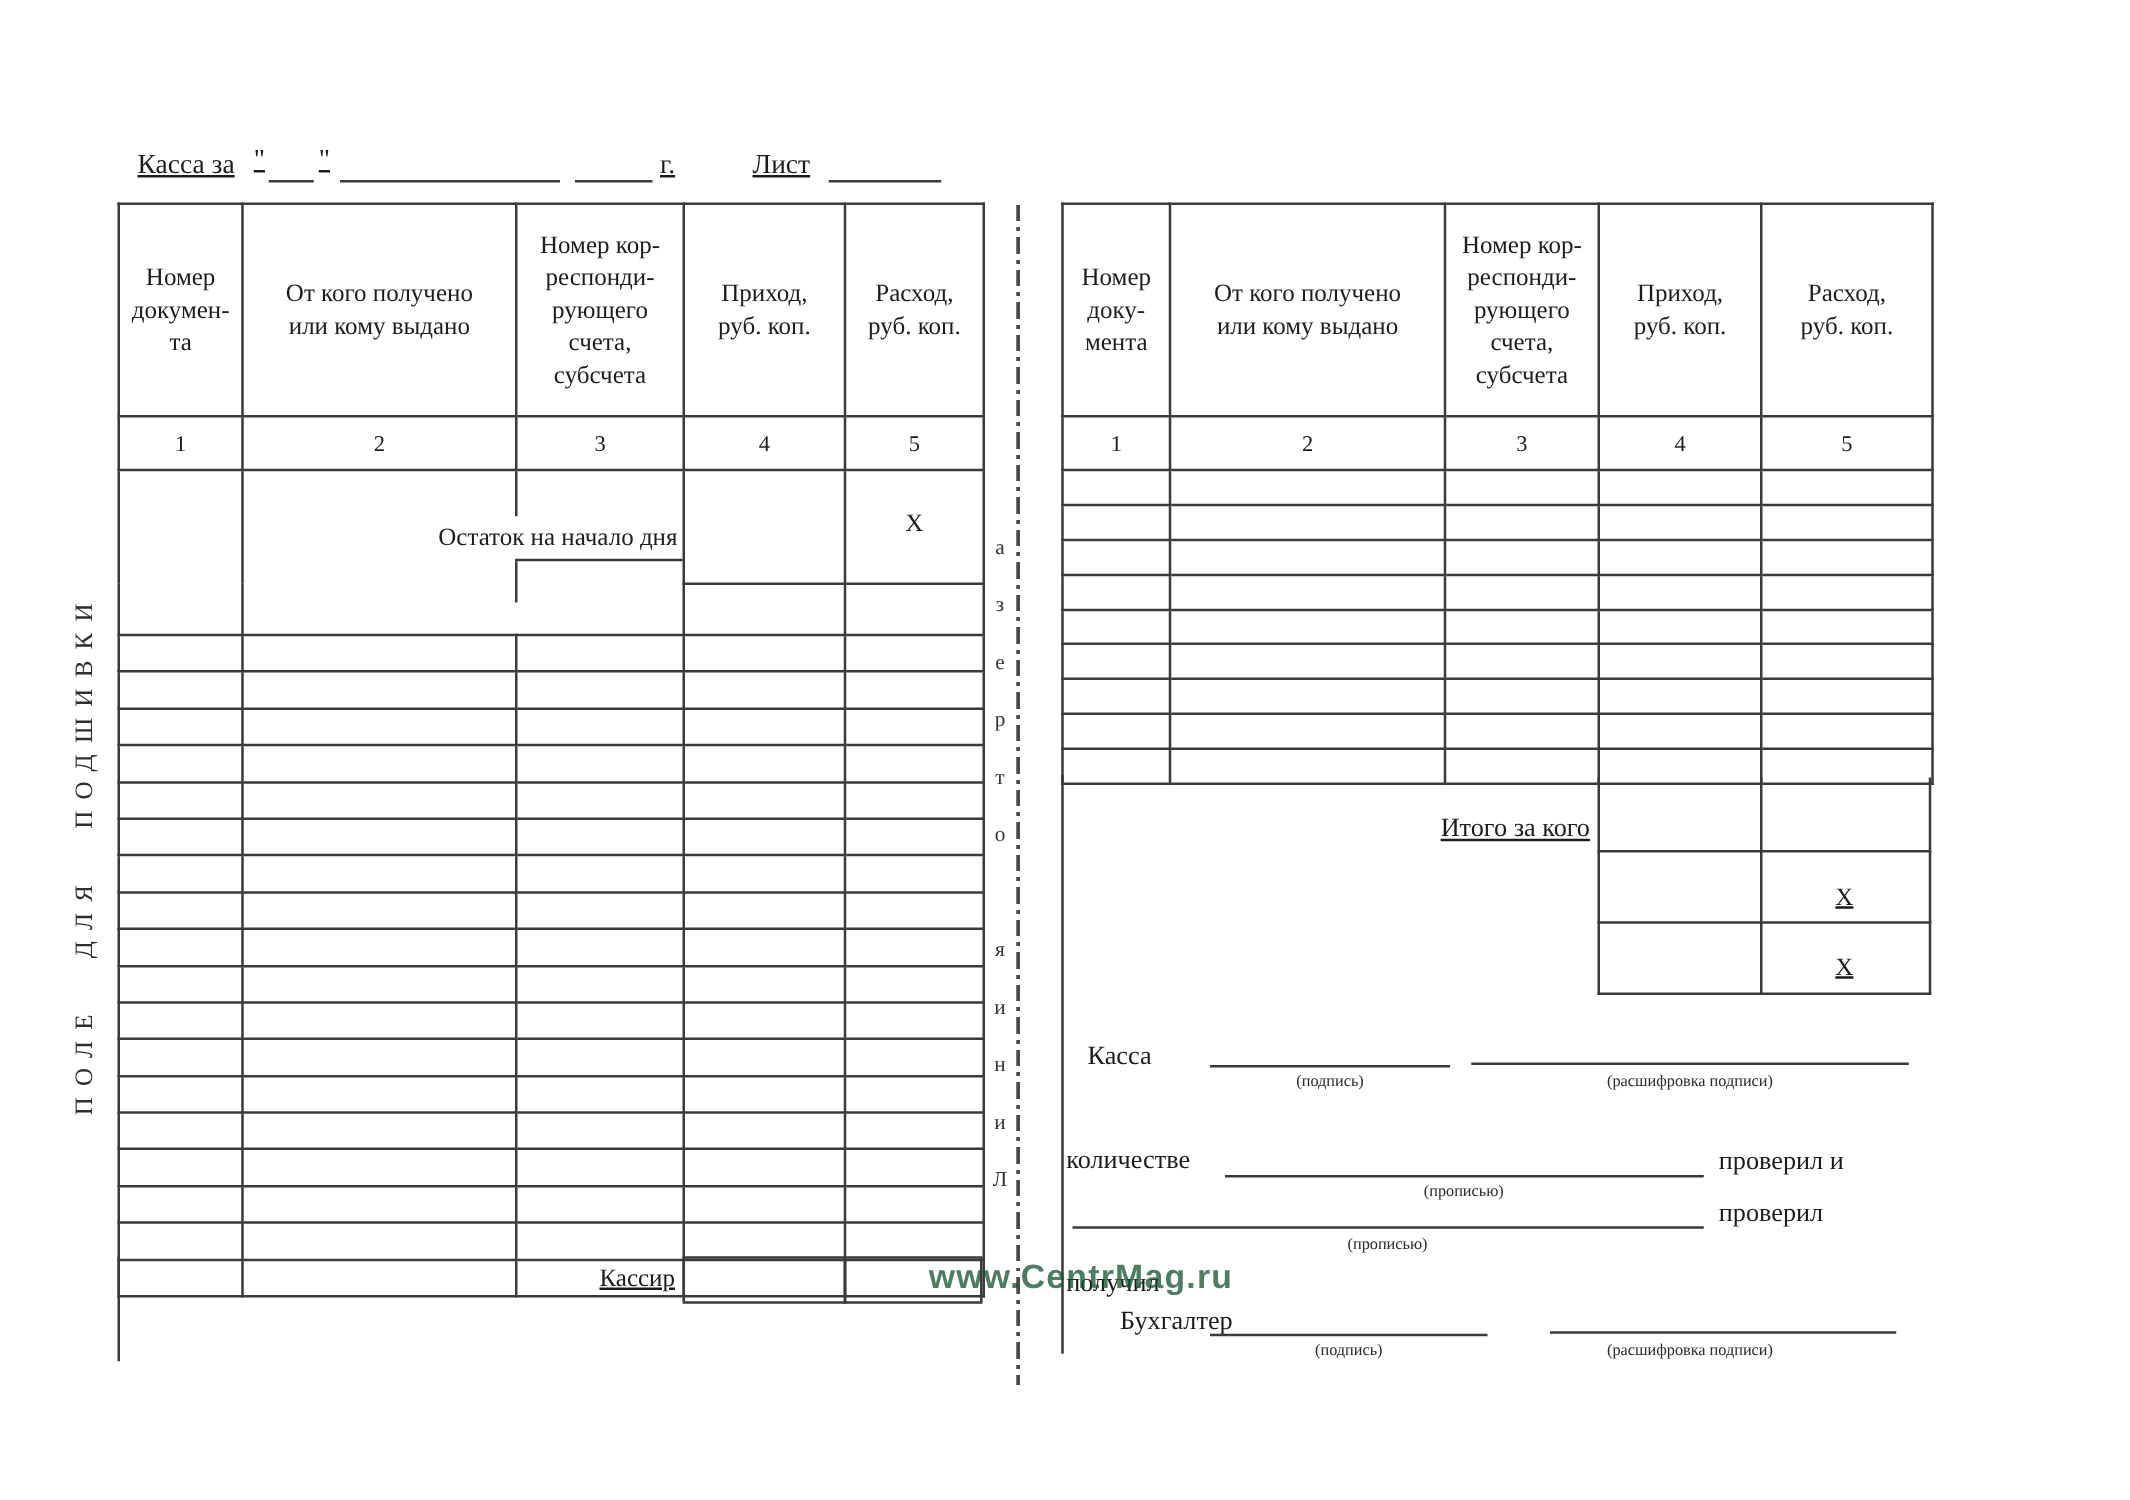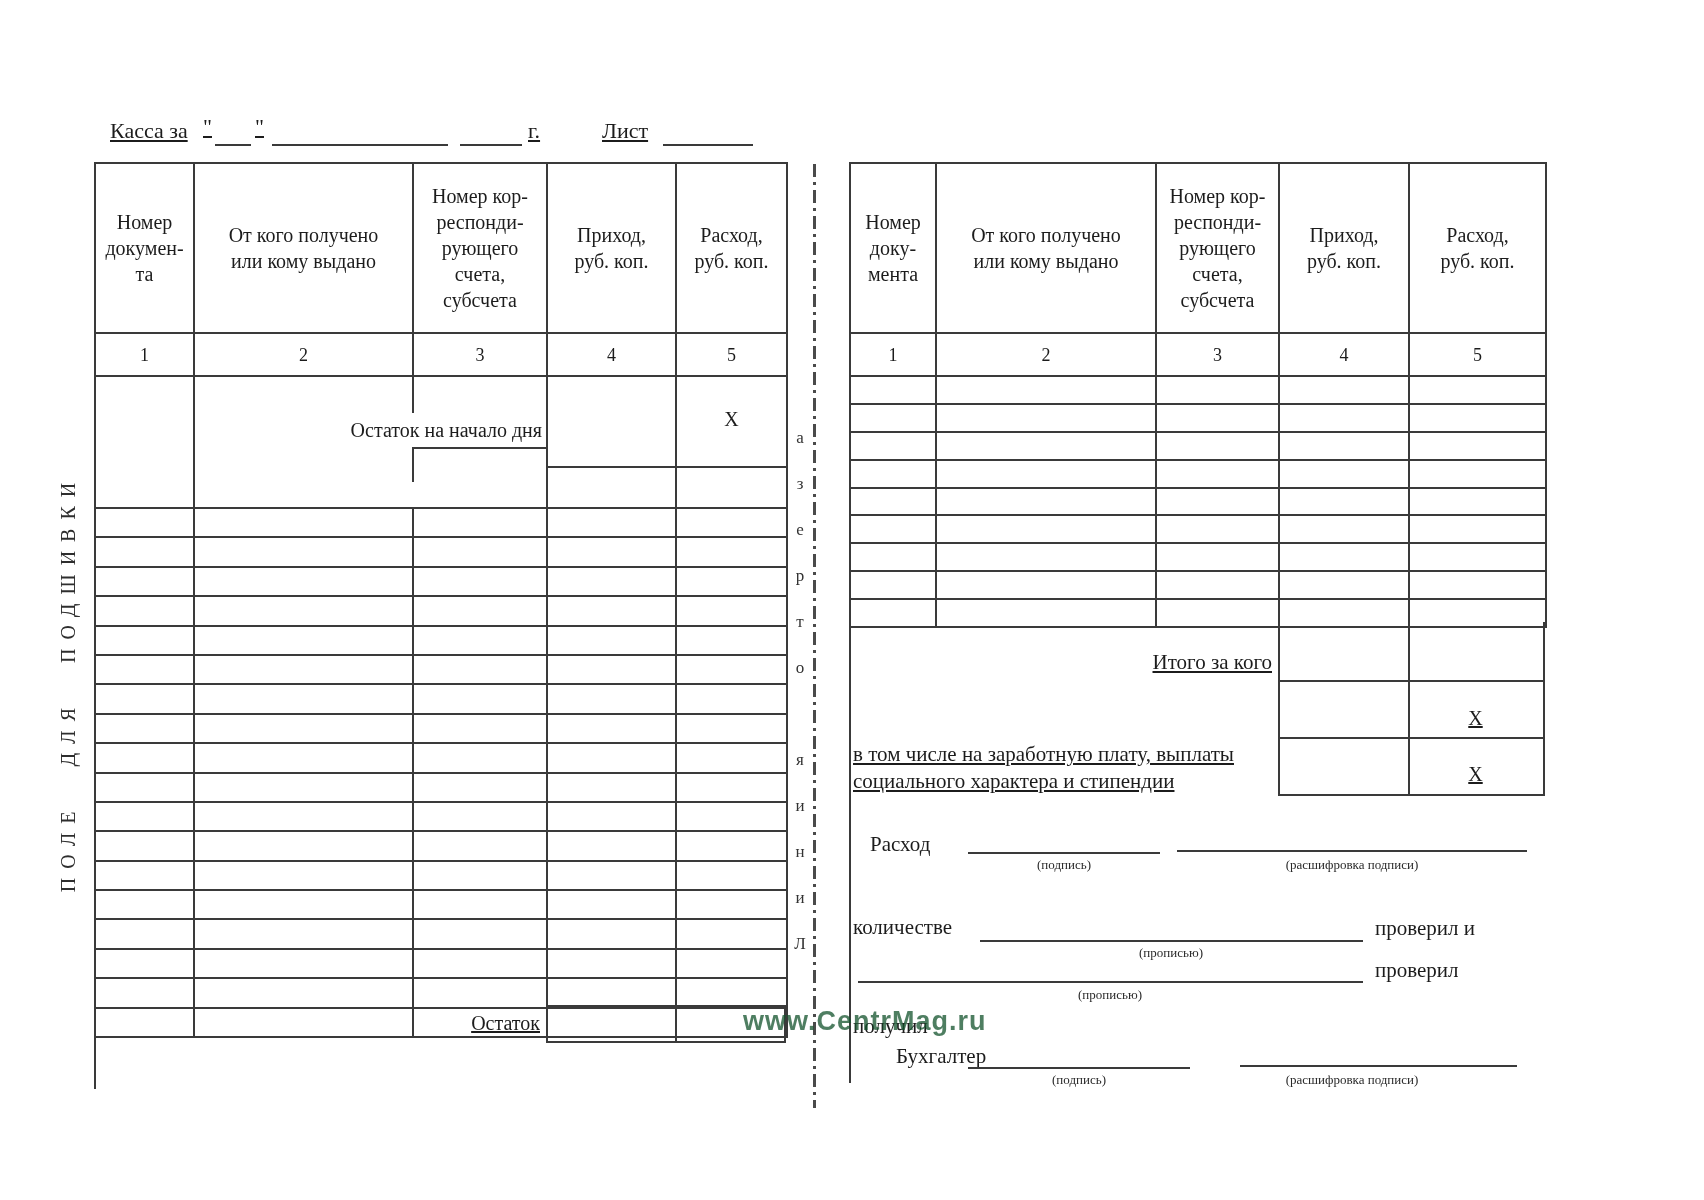--- a/index.html
+++ b/index.html
@@ -220,21 +220,21 @@
         <tr style="height: 29.4px;">
           <td></td>
           <td></td>
           <td></td>
           <td></td>
           <td></td>
         </tr>
       </tbody>
   </table>
 
-  <div class="t" style="left:250px;top:1011px;width:290px;text-align:right;font-size:20px;">Остаток</div>
+  <div class="t" style="left:250px;top:1011px;width:290px;text-align:right;font-size:20px;">Кассир</div>
   <div class="cell" style="left:546px;top:1005px;width:131px;height:38px;"></div>
   <div class="cell" style="left:675px;top:1005px;width:111px;height:38px;"></div>
   <div class="vl" style="left:94px;top:1005px;height:84px;"></div>
 
   <div class="cut-letters">
       <div class="cut-letter">а</div>
       <div class="cut-letter">з</div>
       <div class="cut-letter">е</div>
       <div class="cut-letter">р</div>
       <div class="cut-letter">т</div>
@@ -350,27 +350,25 @@
 
   <div class="vl" style="left:1278px;top:622px;height:174px;"></div>
   <div class="vl" style="left:1408px;top:622px;height:174px;"></div>
   <div class="vl" style="left:1543px;top:622px;height:174px;"></div>
   <div class="hl" style="left:1278px;top:680px;width:267px;"></div>
   <div class="hl" style="left:1278px;top:737px;width:267px;"></div>
   <div class="hl" style="left:1278px;top:794px;width:267px;"></div>
 
   <div class="t" style="left:1000px;top:650px;width:272px;text-align:right;font-size:21px;">Итого за кого</div>
   <div class="t" style="left:1408px;top:706px;width:135px;text-align:center;font-size:20px;">Х</div>
-  <div class="t" style="left:853px;top:741px;width:440px;font-size:21px;line-height:27px;">в том числе на заработную плату, выплаты
-социального характера и стипендии</div>
   <div class="t" style="left:1408px;top:762px;width:135px;text-align:center;font-size:20px;">Х</div>
 
   <div class="vl" style="left:849px;top:620px;height:463px;"></div>
 
-  <div class="sig" style="left:870px;top:832px;">Расход</div>
+  <div class="sig" style="left:870px;top:832px;">Касса</div>
   <div class="hl" style="left:968px;top:852px;width:192px;"></div>
   <div class="cap" style="left:1064px;top:857px;">(подпись)</div>
   <div class="hl" style="left:1177px;top:850px;width:350px;"></div>
   <div class="cap" style="left:1352px;top:857px;">(расшифровка подписи)</div>
 
   <div class="sig" style="left:853px;top:915px;">количестве</div>
   <div class="sig" style="left:1375px;top:916px;">проверил и</div>
   <div class="hl" style="left:980px;top:940px;width:383px;"></div>
   <div class="cap" style="left:1171px;top:945px;">(прописью)</div>
   <div class="sig" style="left:1375px;top:958px;">проверил</div>

